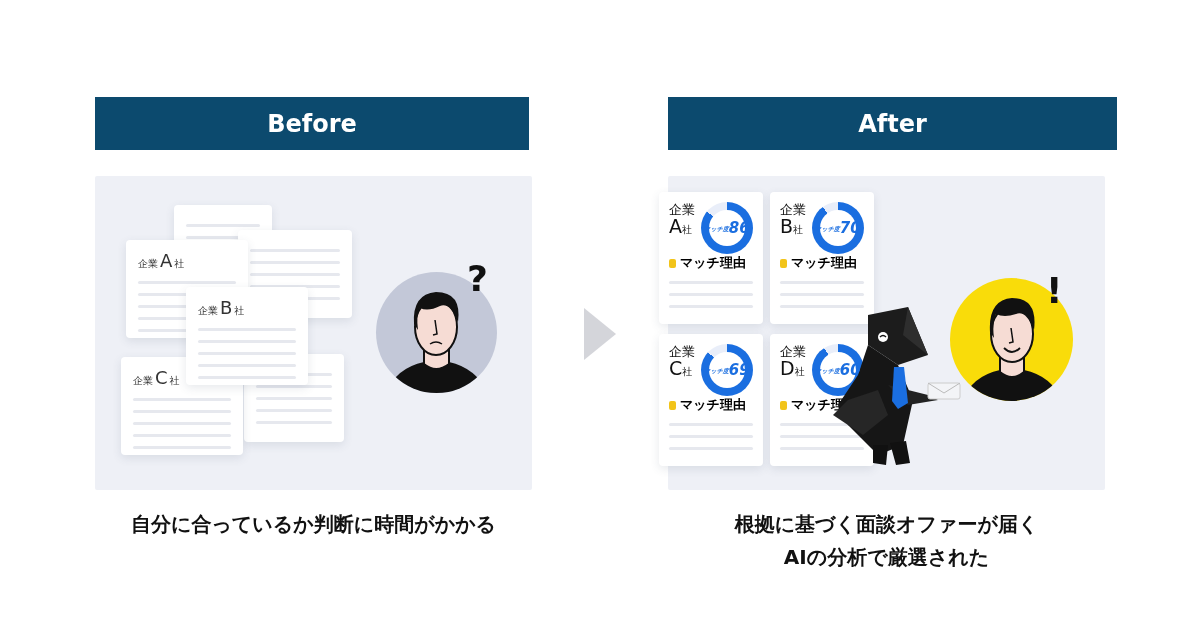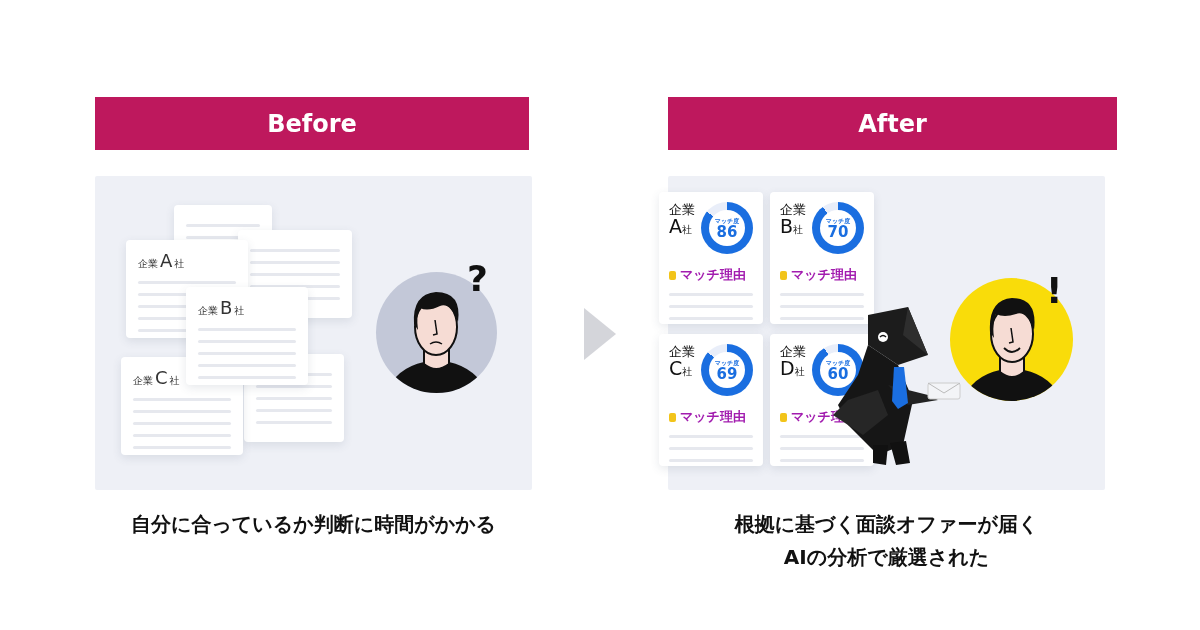--- a/index.html
+++ b/index.html
@@ -1,41 +1,41 @@
 <!DOCTYPE html>
 <html><head>
 <meta charset="utf-8">
 <style>
   * { box-sizing: border-box; margin: 0; padding: 0; }
   body { width: 1200px; height: 630px; background: #ffffff; position: relative; overflow: hidden;
          font-family: "DejaVu Sans", "Liberation Sans", sans-serif; color: #111; }
-  .panel-header { position: absolute; top: 97px; height: 53px; background: #be185d; color: #fff;
+  .panel-header { position: absolute; top: 97px; height: 53px; background: #0c4a6e; color: #fff;
                   font-weight: bold; font-size: 24px; display: flex; align-items: center; justify-content: center; }
   .panel-bg { position: absolute; top: 176px; height: 314px; background: #eef0f6; border-radius: 2px; }
   .caption { position: absolute; top: 508px; text-align: center; font-weight: bold; font-size: 20px; line-height: 33px; color: #111; }
   .arrow { position: absolute; left: 584px; top: 308px; width: 0; height: 0;
            border-top: 26px solid transparent; border-bottom: 26px solid transparent; border-left: 32px solid #d4d5da; }
 
   .doc { position: absolute; background: #fff; border-radius: 4px; box-shadow: 0 3px 10px rgba(60,70,100,0.12); padding: 10px 12px; }
   .doc .co { font-size: 10px; color: #333; height: 22px; display: flex; align-items: baseline; gap: 2px; }
   .doc .co .big { font-size: 18px; }
   .doc .line { height: 3px; background: #e6e8ee; border-radius: 2px; margin: 9px 0; }
 
   .card { position: absolute; background: #fff; border-radius: 4px; box-shadow: 0 3px 10px rgba(60,70,100,0.12); padding: 10px 10px; width: 104px; height: 125px; }
   .card .top { display: flex; justify-content: space-between; align-items: flex-start; }
   .card .co { font-size: 13px; line-height: 16px; color: #111; }
   .card .co .big { font-size: 19px; }
   .card .co .sm { font-size: 10px; }
   .ring { width: 52px; height: 52px; border-radius: 50%; position: relative;
           background: conic-gradient(#1a6ee0 0 var(--p), #e9eef9 var(--p) 100%); }
   .ring::after { content:""; position:absolute; inset: 8px; background:#fff; border-radius:50%; }
-  .ring .inner { position:absolute; inset:0; z-index:2; display:flex; flex-direction:column; align-items:center; justify-content:center; color:#1a6ee0; }
+  .ring .inner { position:absolute; inset:0; z-index:2; display:flex; flex-direction:row; align-items:center; justify-content:center; color:#1a6ee0;font-style:italic; }
   .ring .lbl { font-size: 6px; font-weight: bold; line-height: 7px; }
   .ring .num { font-size: 15px; font-weight: bold; line-height: 16px; }
-  .reason { margin-top: 12px; font-size: 13px; color: #a21caf; font-weight: bold; display:flex; align-items:center; gap:4px; }
+  .reason { margin-top: 0; font-size: 13px; color: #000000; font-weight: bold; display:flex; align-items:center; gap:4px; }
   .medal { width: 7px; height: 9px; background: #f2c41a; border-radius: 2px; display:inline-block; }
   .card .line { height: 3px; background: #e6e8ee; border-radius: 2px; margin: 9px 0; }
 
   .avatar { position: absolute; border-radius: 50%; overflow: hidden; }
   .mark { position: absolute; font-weight: bold; font-size: 36px; color: #111; }
 </style>
 </head>
 <body>
 
 <div class="panel-header" style="left:95px;width:434px;">

